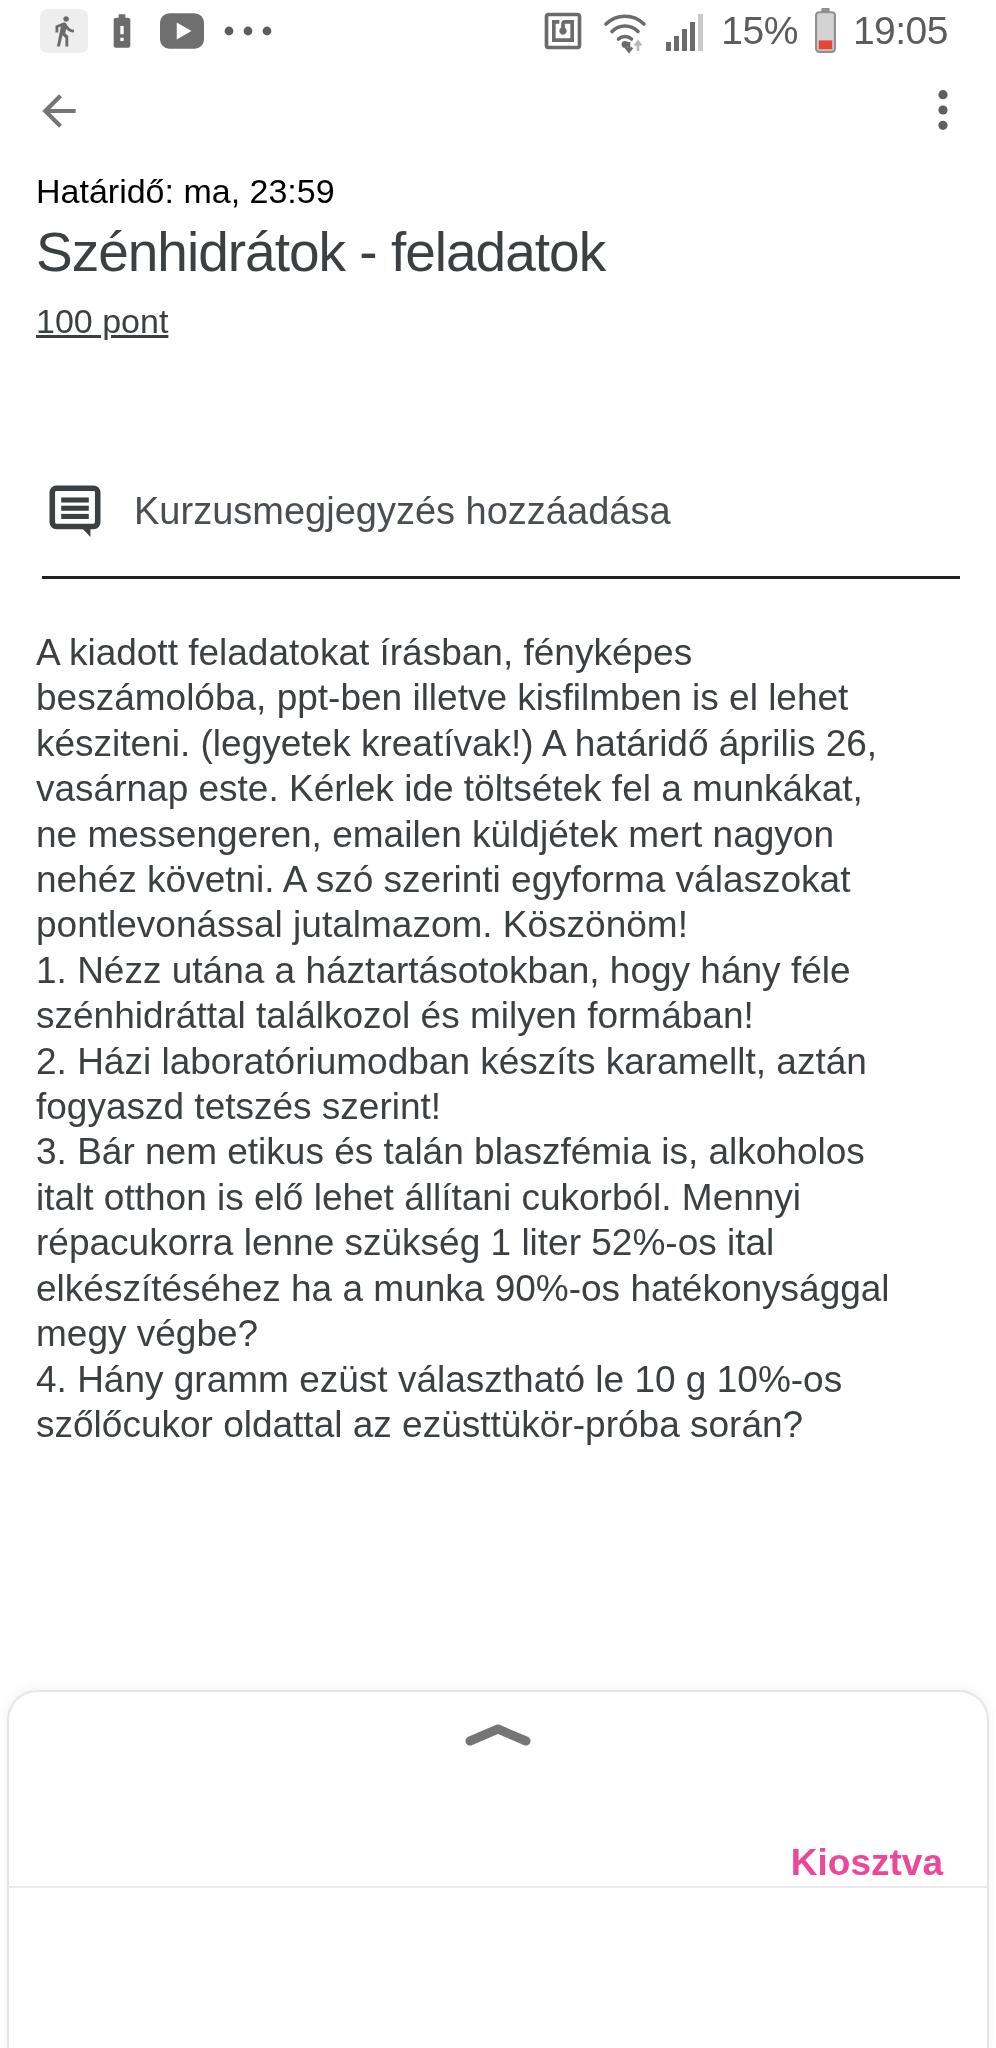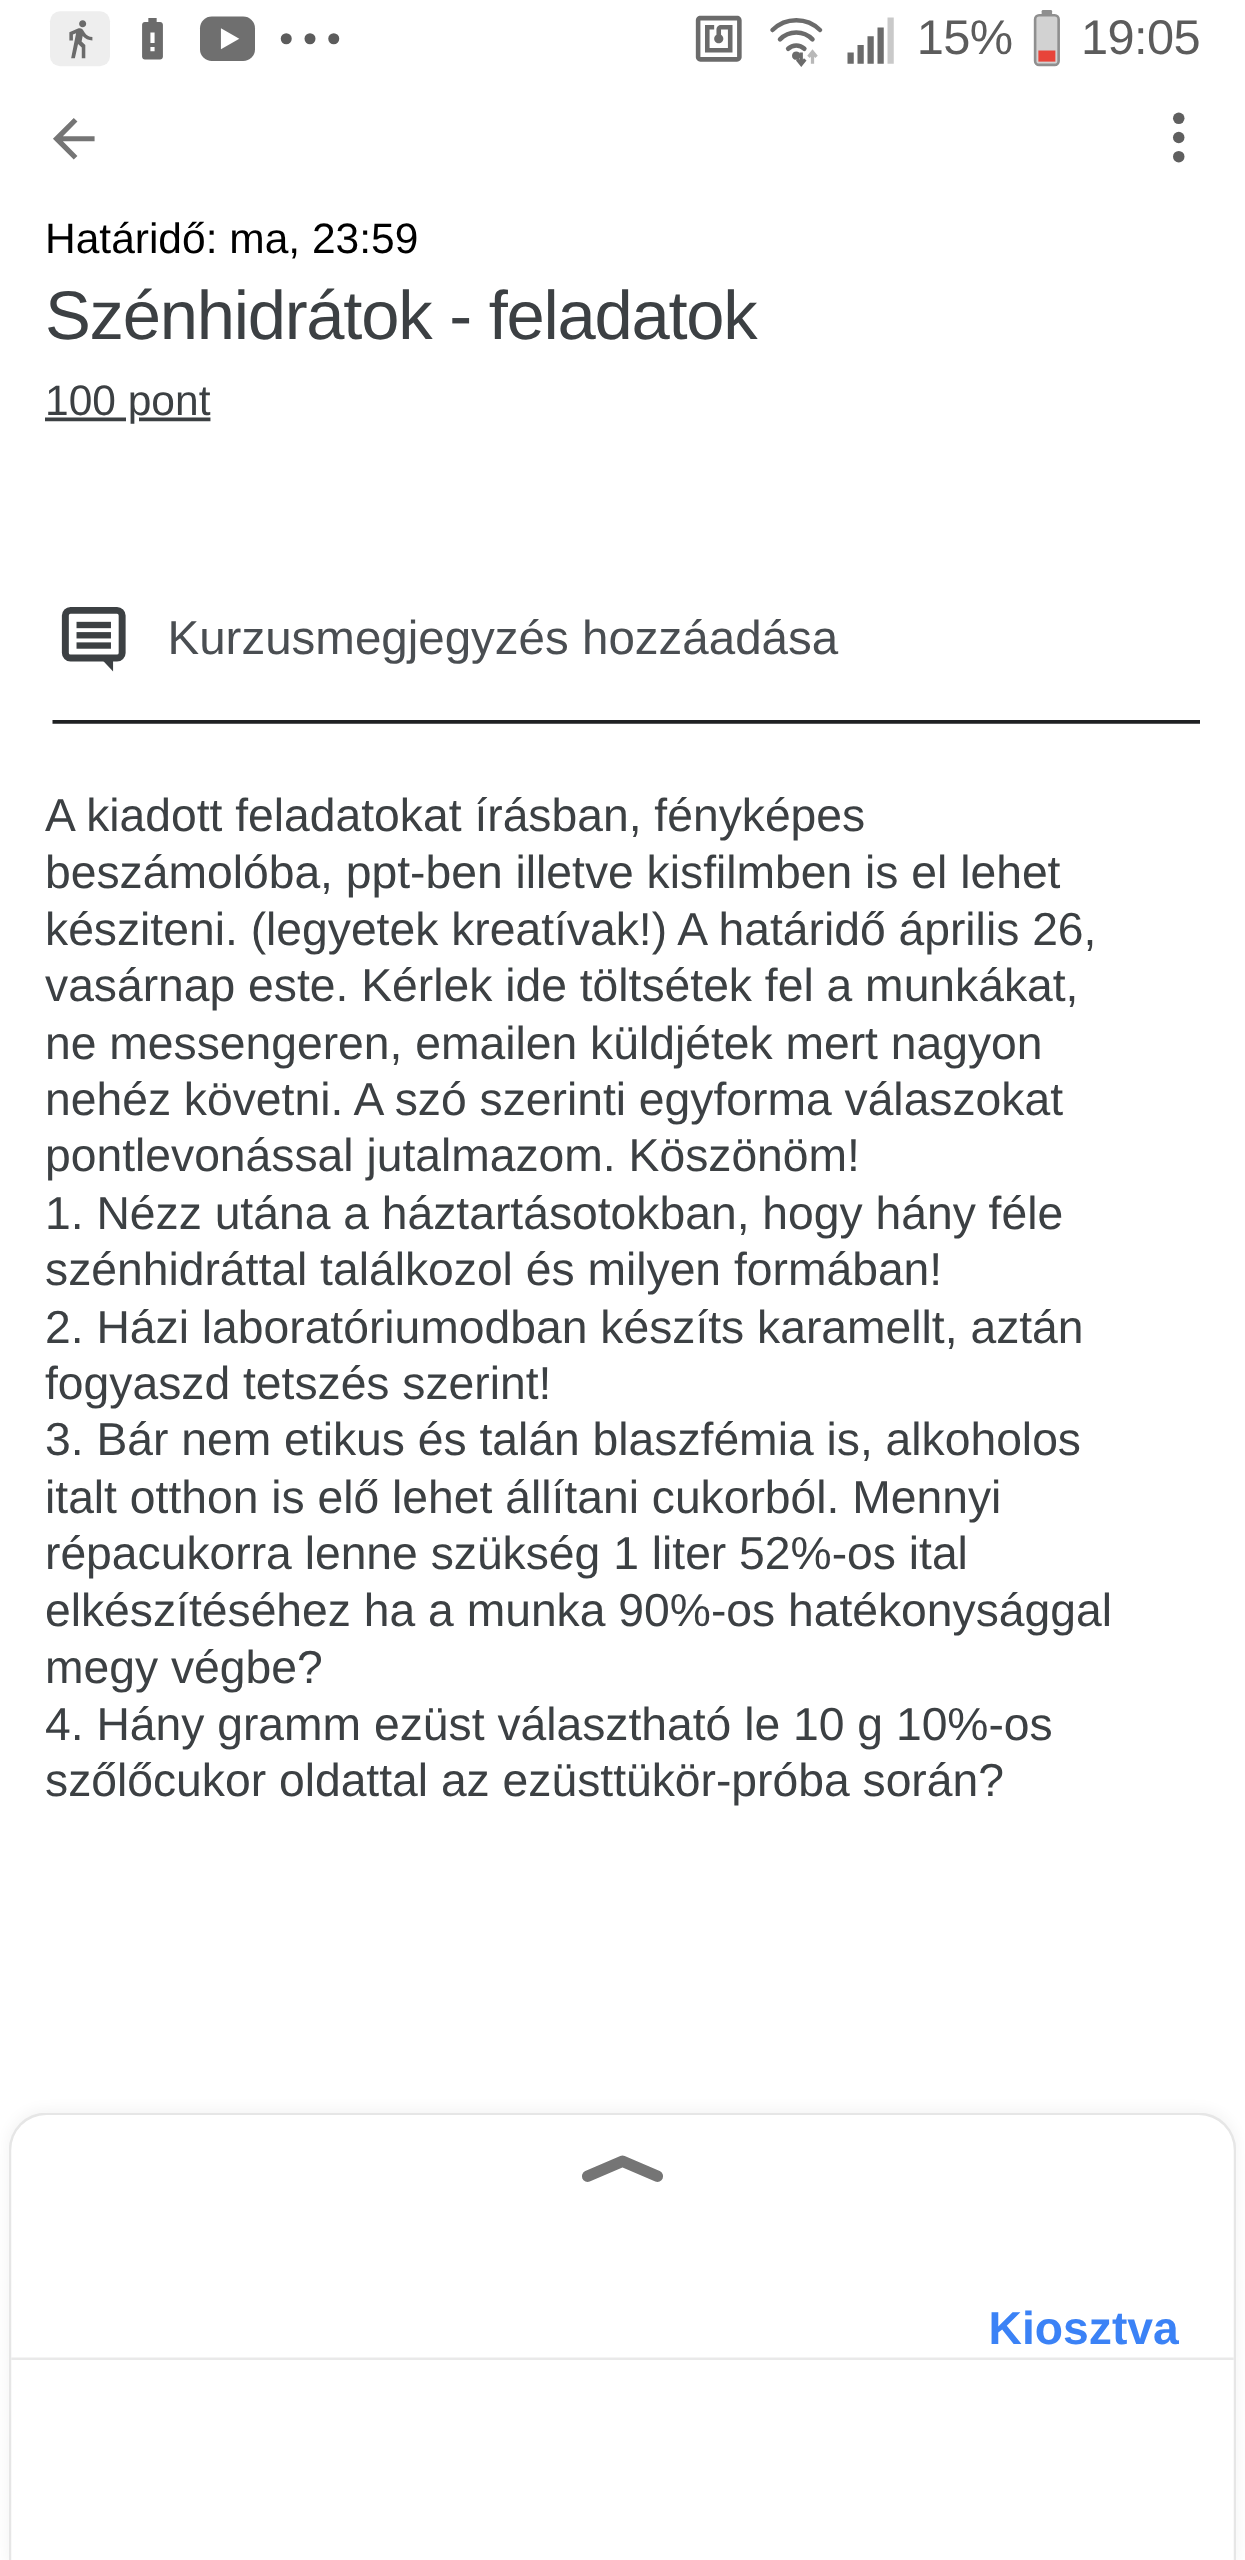--- a/index.html
+++ b/index.html
@@ -1,21 +1,21 @@
 <!DOCTYPE html>
 <html><head>
 <meta charset="utf-8">
 <style>
   html,body{margin:0;padding:0;}
   body{
     width:996px;height:2048px;position:relative;background:#ffffff;
     font-family:"Liberation Sans", sans-serif;overflow:hidden;color:#3c4043;
   }
   
-  .status-bar{position:absolute;top:0;left:0;right:0;height:56px;
+  .status-bar{position:absolute;top:0;left:0;right:12px;height:56px;
     display:flex;align-items:center;justify-content:space-between;
     padding:6px 36px 0 40px;box-sizing:border-box;}
   .sb-group{display:flex;align-items:center;gap:14px;}
   .sb-text{font-size:39px;color:#5c5c5c;letter-spacing:-0.5px;}
   .walker-bg{width:48px;height:44px;background:#eeeeee;border-radius:8px;
     display:flex;align-items:center;justify-content:center;}
   
   .app-bar{position:absolute;top:78px;left:0;right:0;height:66px;}
   .back-btn{position:absolute;left:34px;top:8px;width:50px;height:50px;border:none;background:transparent;padding:0;cursor:pointer;}
   .menu-btn{position:absolute;right:26px;top:6px;width:50px;height:52px;border:none;background:transparent;padding:0;cursor:pointer;}
@@ -30,21 +30,21 @@
   .divider-dark{position:absolute;top:406px;left:6px;right:2px;height:3px;background:#1f2123;}
   .description{position:absolute;top:460px;left:0;width:930px;
     font-size:37px;line-height:45.4px;color:#3c4043;white-space:pre-line;}
   
   .bottom-sheet{position:absolute;left:7px;right:7px;top:1690px;bottom:-4px;
     background:#ffffff;border:2px solid #e6e6e6;border-bottom:none;
     border-radius:30px 30px 0 0;box-shadow:0 -2px 12px rgba(0,0,0,0.05);}
   .sheet-handle{position:absolute;top:30px;left:50%;transform:translateX(-50%);
     border:none;background:transparent;padding:0;cursor:pointer;}
   .sheet-title{position:absolute;top:138px;left:30px;font-size:49px;letter-spacing:-0.5px;color:#3c4043;}
-  .sheet-status{position:absolute;top:150px;right:44px;font-size:37px;font-weight:bold;color:#3b82f6;}
+  .sheet-status{position:absolute;top:150px;right:44px;font-size:37px;font-weight:bold;color:#ec4899;}
   .sheet-divider{position:absolute;top:194px;left:0;right:0;height:2px;background:#e9e9e9;}
   .sheet-comment-row{position:absolute;top:226px;left:34px;display:flex;align-items:center;gap:28px;cursor:pointer;}
   svg{display:block;}
 </style>
 </head>
 <body>
 
 <div class="status-bar">
   <div class="sb-group">
     <span class="walker-bg">

